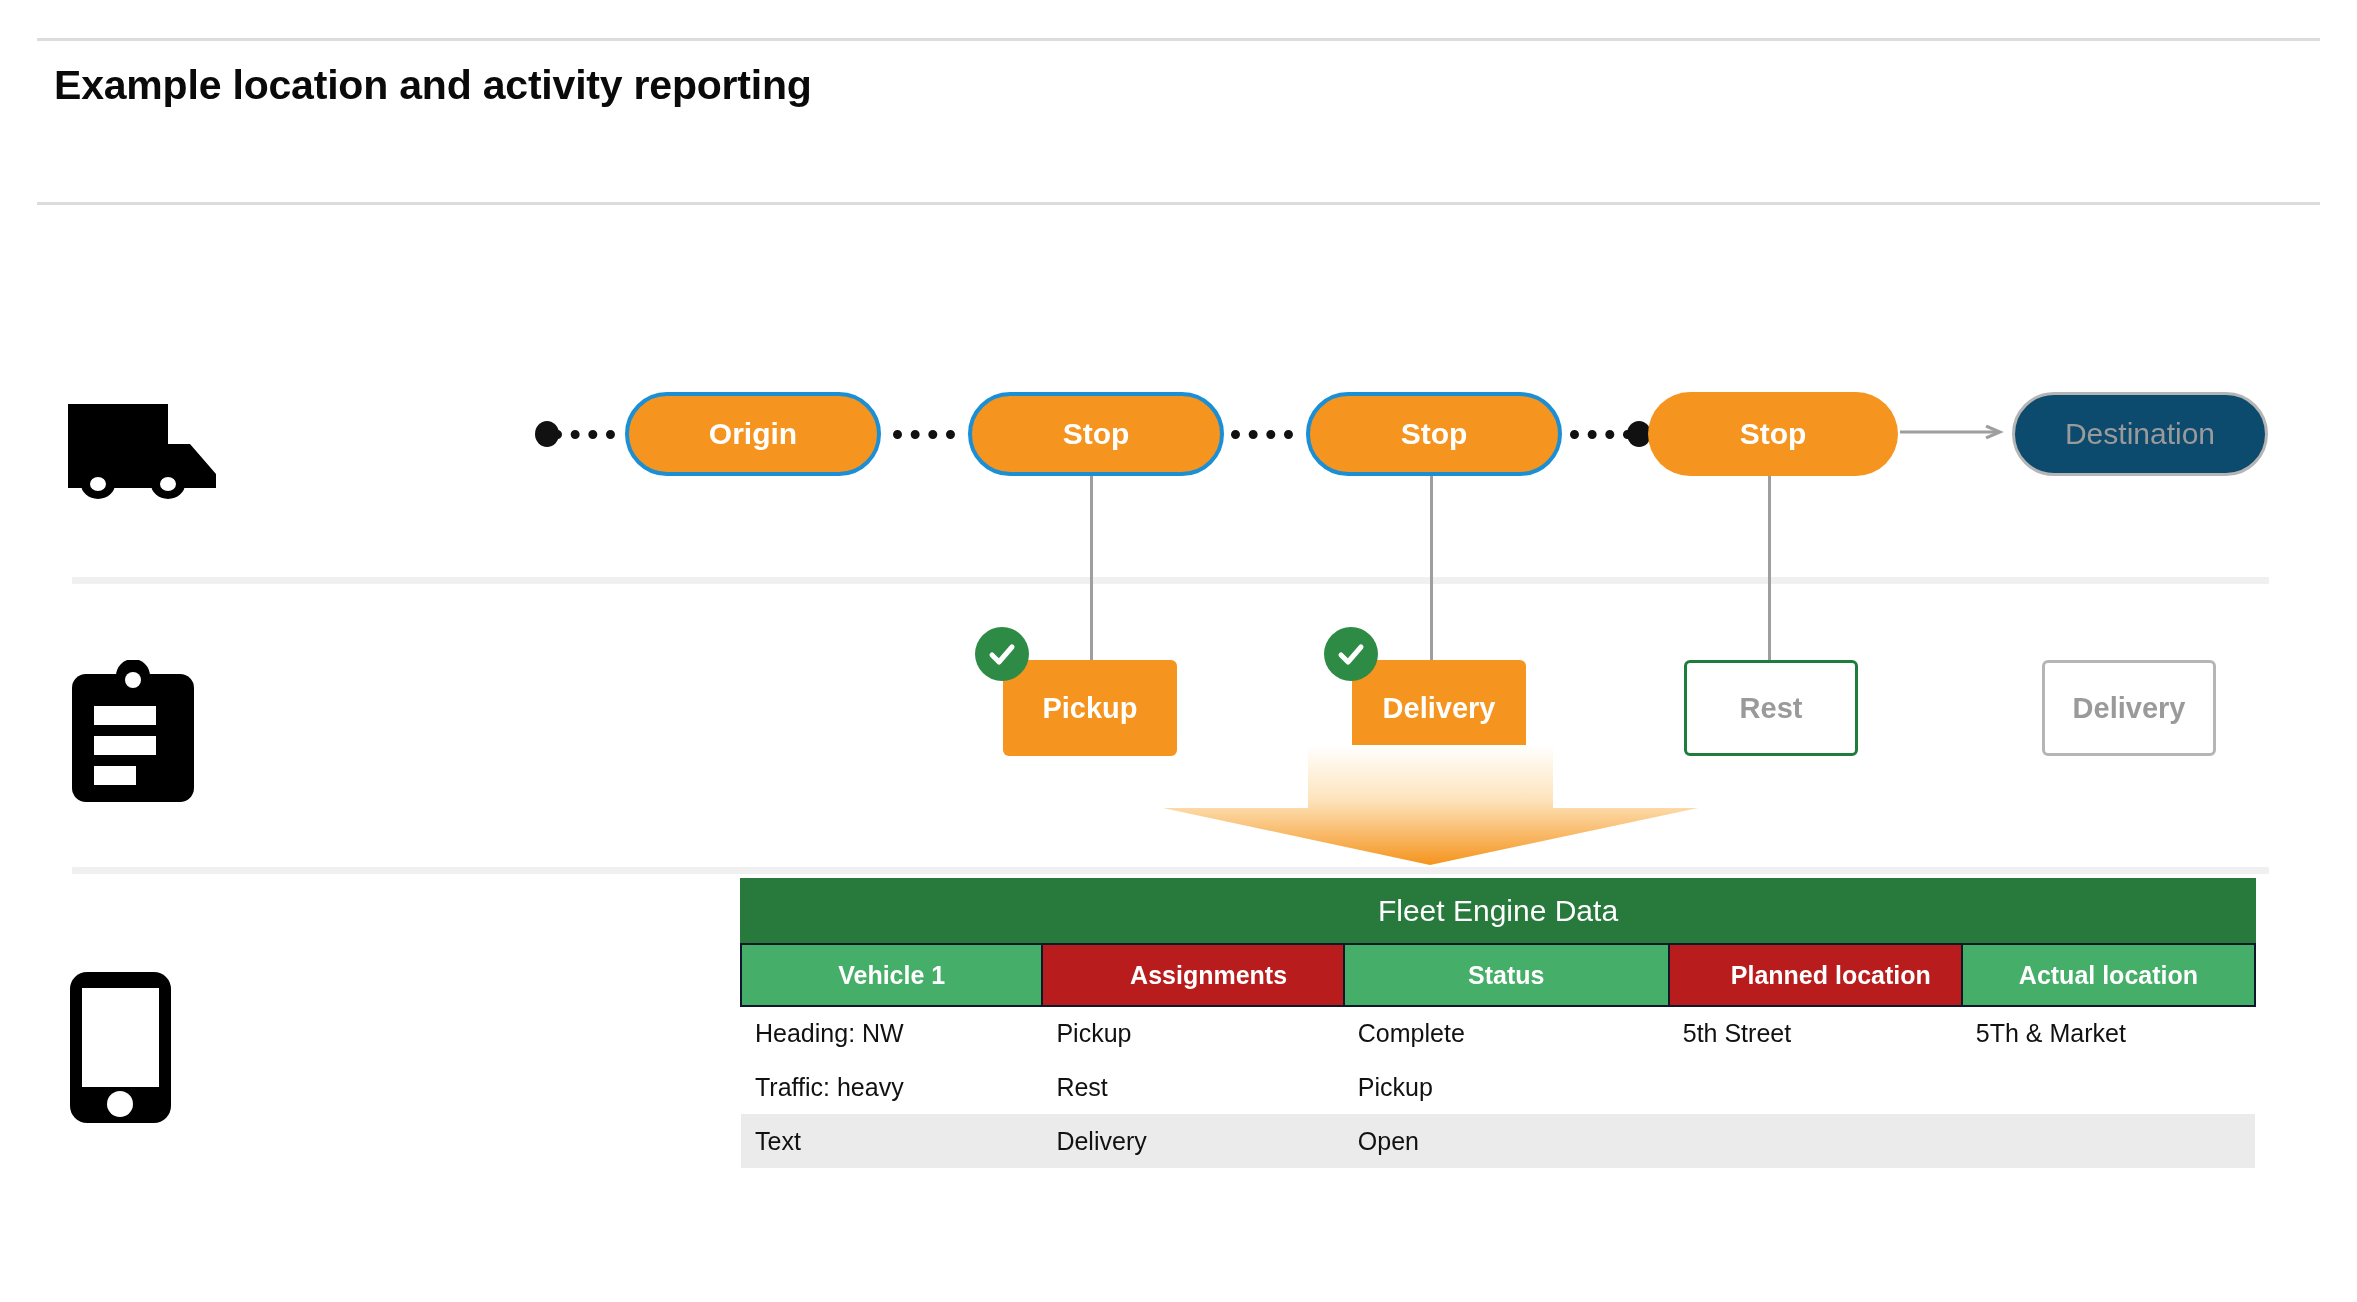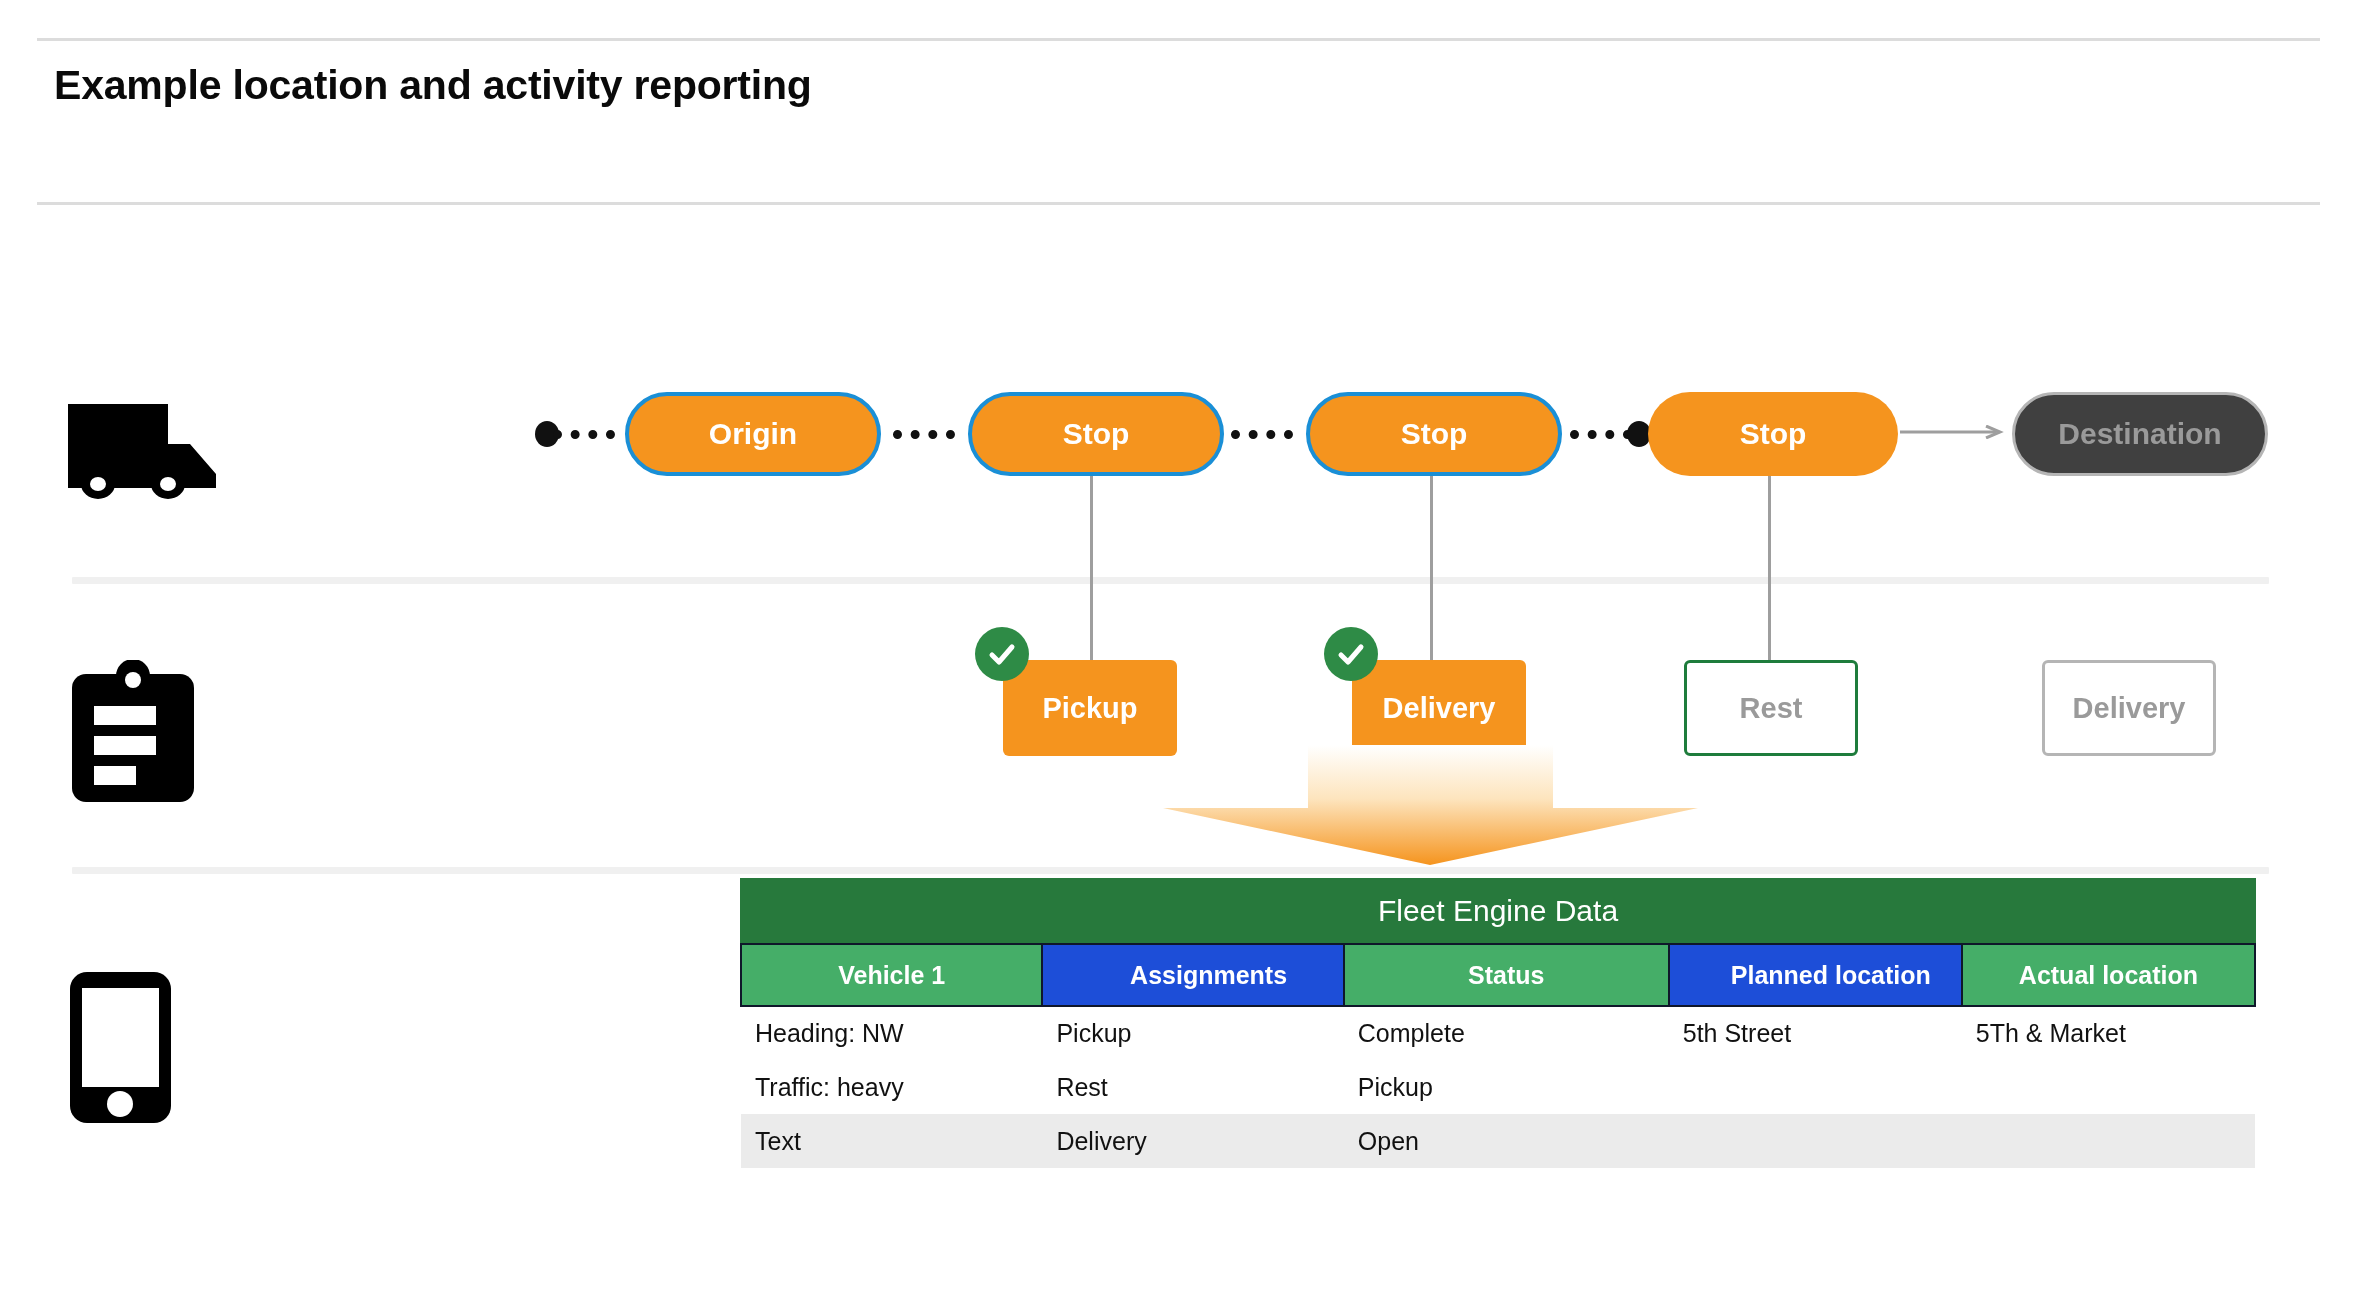--- a/index.html
+++ b/index.html
@@ -34,21 +34,21 @@
   
   .pill{
     position:absolute;height:84px;border-radius:42px;
     display:flex;align-items:center;justify-content:center;
     font-size:30px;font-weight:700;color:#ffffff;
     box-sizing:border-box;
   }
   .pill.orange{background:#F5941E;}
   .pill.bordered{border:4px solid #1A8FD6;}
   .pill.ghost{
-    background:#404040;border:3px solid #b5b5b5;color:#9a9a9a;font-weight:700;
+    background:#0c4a6e;border:3px solid #b5b5b5;color:#9a9a9a;font-weight:400;
   }
 
   #pill-origin{left:625px;top:392px;width:256px;}
   #pill-stop-1{left:968px;top:392px;width:256px;}
   #pill-stop-2{left:1306px;top:392px;width:256px;}
   #pill-stop-3{left:1648px;top:392px;width:250px;background:#F5941E;border:none;}
   #pill-destination{left:2012px;top:392px;width:256px;}
 
   
   .dotline{
@@ -112,21 +112,21 @@
     height:65px;background:#27793C;color:#ffffff;
     display:flex;align-items:center;justify-content:center;
     font-size:30px;font-weight:400;
   }
   table{border-collapse:collapse;width:100%;table-layout:fixed;}
   th{
     height:62px;color:#ffffff;font-size:25px;font-weight:700;
     text-align:center;border:2px solid #0f172a;box-sizing:border-box;
   }
   th.g-dark{background:#45AE68;}
-  th.g-light{background:#1d4ed8;padding-left:32px;}
+  th.g-light{background:#b91c1c;padding-left:32px;}
   td{
     height:54px;font-size:25px;color:#111111;font-weight:400;
     padding-left:14px;border:none;box-sizing:border-box;
     white-space:nowrap;
   }
   tr.alt td{background:#ebebeb;}
   tr.alt td.spacer{background:#ebebeb;}
   tbody tr td:first-child{padding-left:14px;}
   .colw0{width:218px;}
   .colw1{width:218px;}

